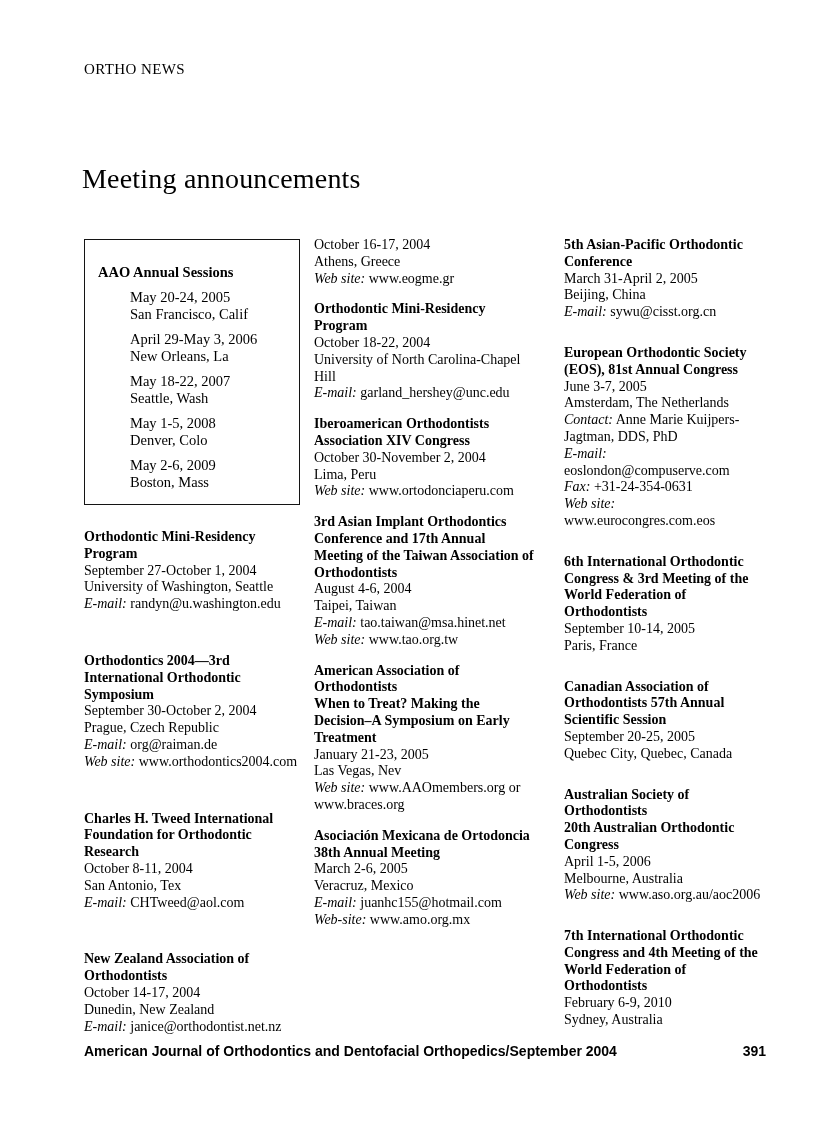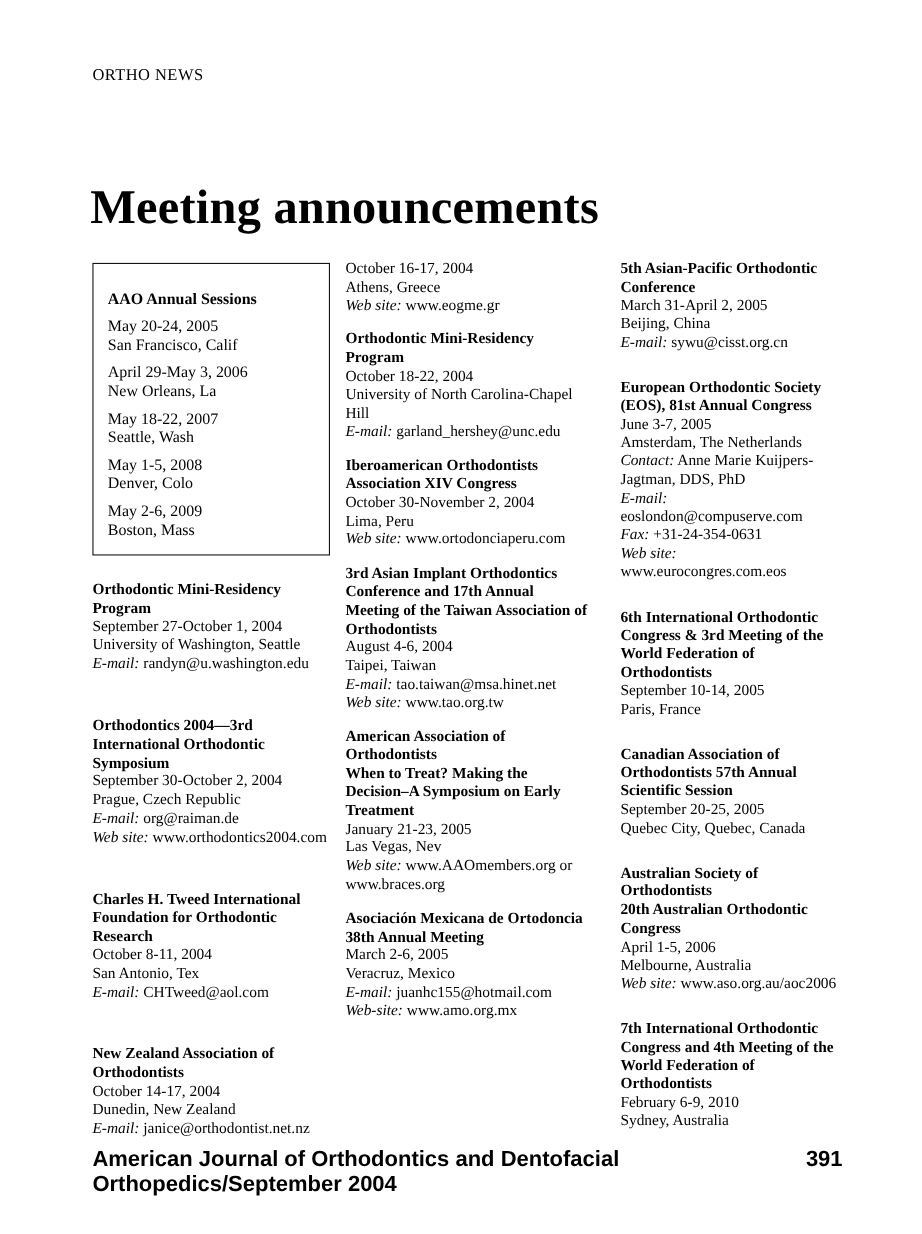--- a/index.html
+++ b/index.html
@@ -21,22 +21,22 @@
     left: 84px;
     top: 61px;
     font-size: 15px;
     letter-spacing: 0.4px;
   }
   .page-title {
     position: absolute;
     left: 82px;
     top: 163px;
     margin: 0;
-    font-size: 44px;
-    font-weight: 700;
+    font-size: 28px;
+    font-weight: 400;
     letter-spacing: 0.2px;
   }
   .columns {
     position: absolute;
     left: 84px;
     top: 237px;
     width: 680px;
     display: grid;
     grid-template-columns: 218px 222px 216px;
     column-gap: 12px;
@@ -58,34 +58,34 @@
     border: 1.5px solid #141414;
     padding: 24px 10px 13px 13px;
     margin: 2px 2px 24px 0;
     font-size: 14.5px;
     line-height: 17px;
   }
   .box-heading {
     font-weight: bold;
     margin-bottom: 8px;
   }
-  .session { margin-bottom: 8px; }
+  .session { margin-bottom: 8px; margin-left: 32px; }
   .session:last-child { margin-bottom: 0; }
   
   .footer {
     position: absolute;
     left: 84px;
     right: 72px;
     top: 1043px;
     display: flex;
     justify-content: space-between;
     align-items: baseline;
     font-family: "Liberation Sans", sans-serif;
     font-weight: 700;
-    font-size: 20px;
+    font-size: 14px;
   }
 </style>
 </head>
 <body>
 
 <div class="page">
 
   <div class="kicker">ORTHO NEWS</div>
 
   <h1 class="page-title">Meeting announcements</h1>

